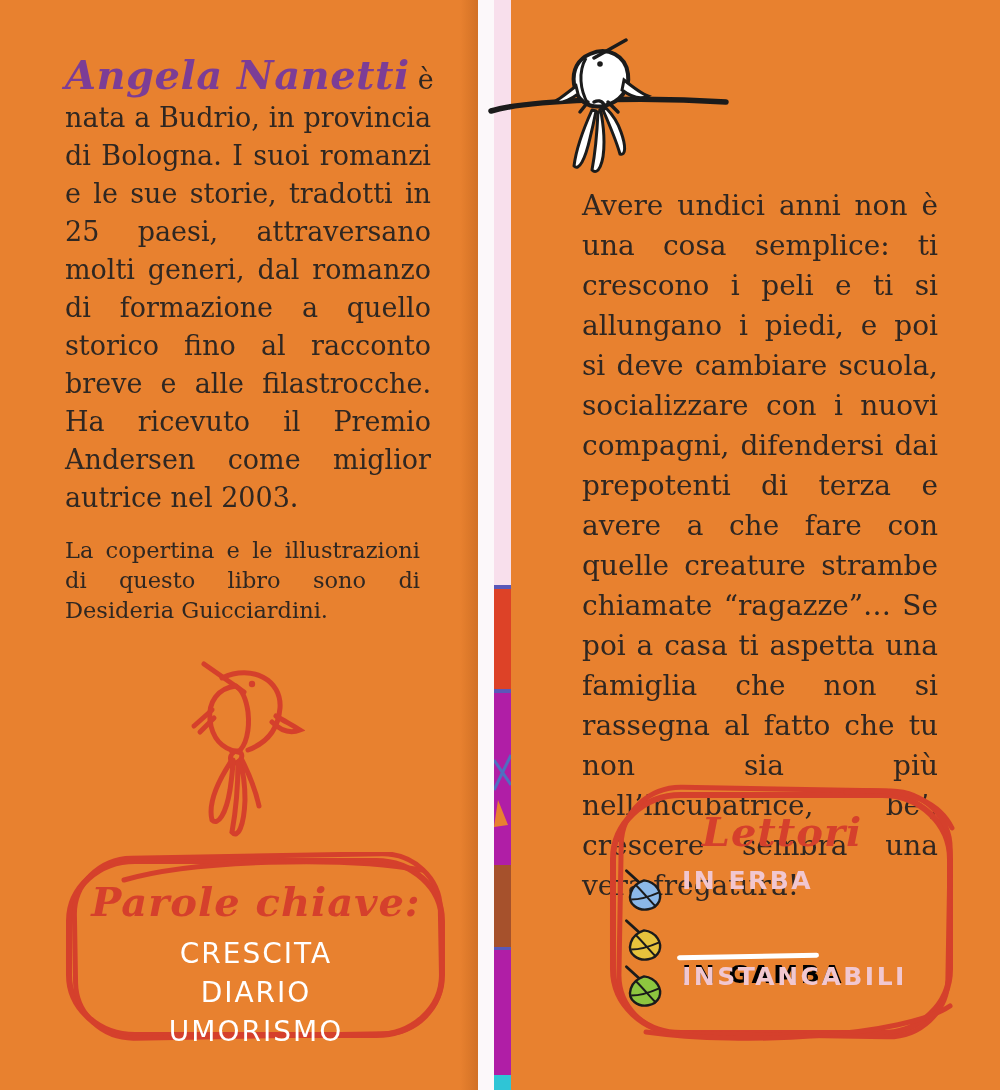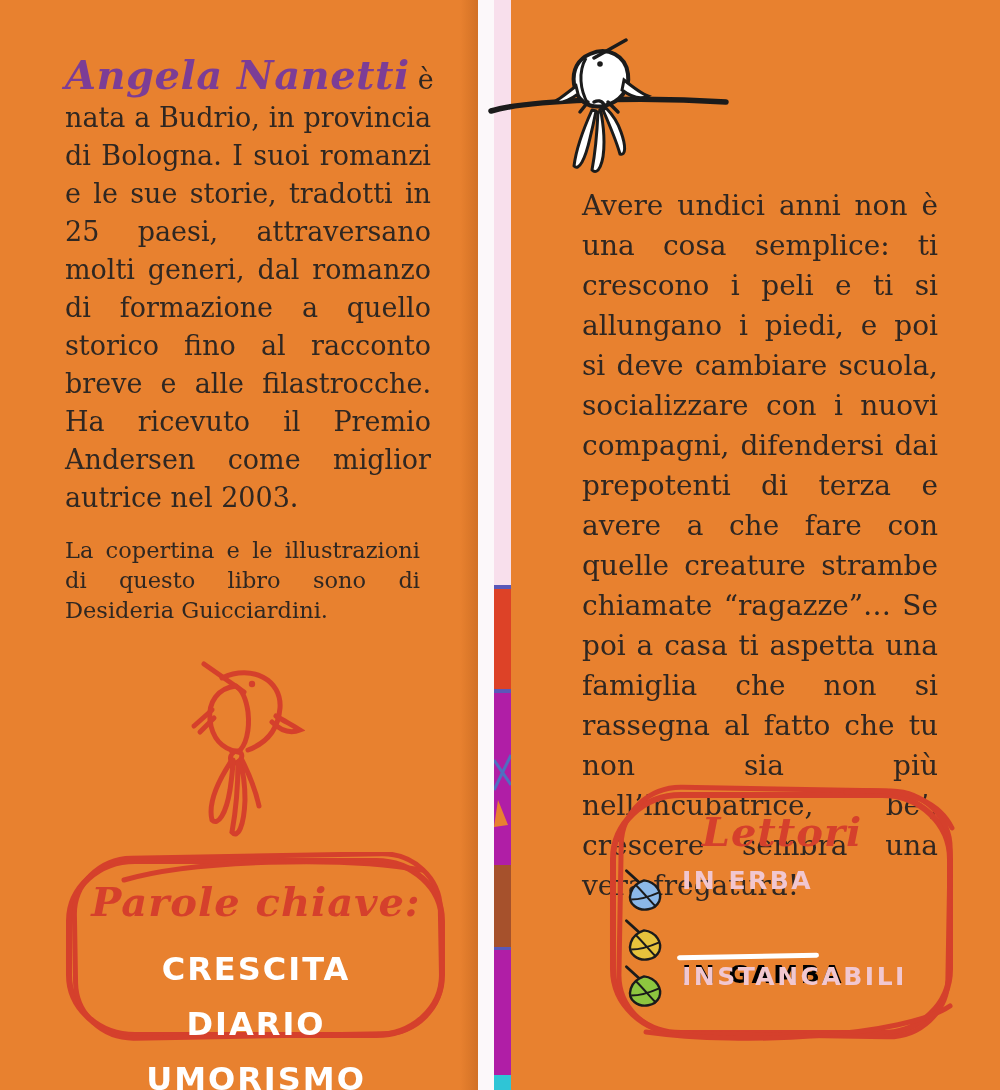--- a/index.html
+++ b/index.html
@@ -42,22 +42,22 @@
   .readers-box  { position:absolute; left:606px; top:784px; width:352px; height:262px; }
   .box-border { position:absolute; left:0; top:0; }
   .script-title {
     position:absolute; left:0; width:100%; text-align:center;
     font-style:italic; font-weight:bold; font-size:40px; color:#d5402c; letter-spacing:1px;
   }
   .keywords-box .script-title { top:26px;font-style:italic; }
   .readers-box .script-title  { top:24px; }
   .keywords-list { position:absolute; top:82px; left:0; width:100%; text-align:center; }
   .keyword {
-    font-family:"DejaVu Sans", sans-serif; font-weight:bold; font-size:32px;
-    line-height:39px; color:#ffffff; letter-spacing:2px;margin-top:16px;
+    font-family:"DejaVu Sans", sans-serif; font-weight:normal; font-size:28px;
+    line-height:39px; color:#ffffff; letter-spacing:2px;
   }
   .reader-row {
     position:absolute; left:14px; height:46px; display:flex; align-items:flex-start;
   }
   .row-0 { top:82px; } .row-1 { top:132px; } .row-2 { top:178px; }
   .reader-label {
     font-family:"DejaVu Sans", sans-serif; font-weight:bold; font-size:25px;
     letter-spacing:2.5px; color:#f1c7d0; margin-left:14px; white-space:nowrap;
   }
   .reader-label.active { color:#000000;margin-top:44px; }

